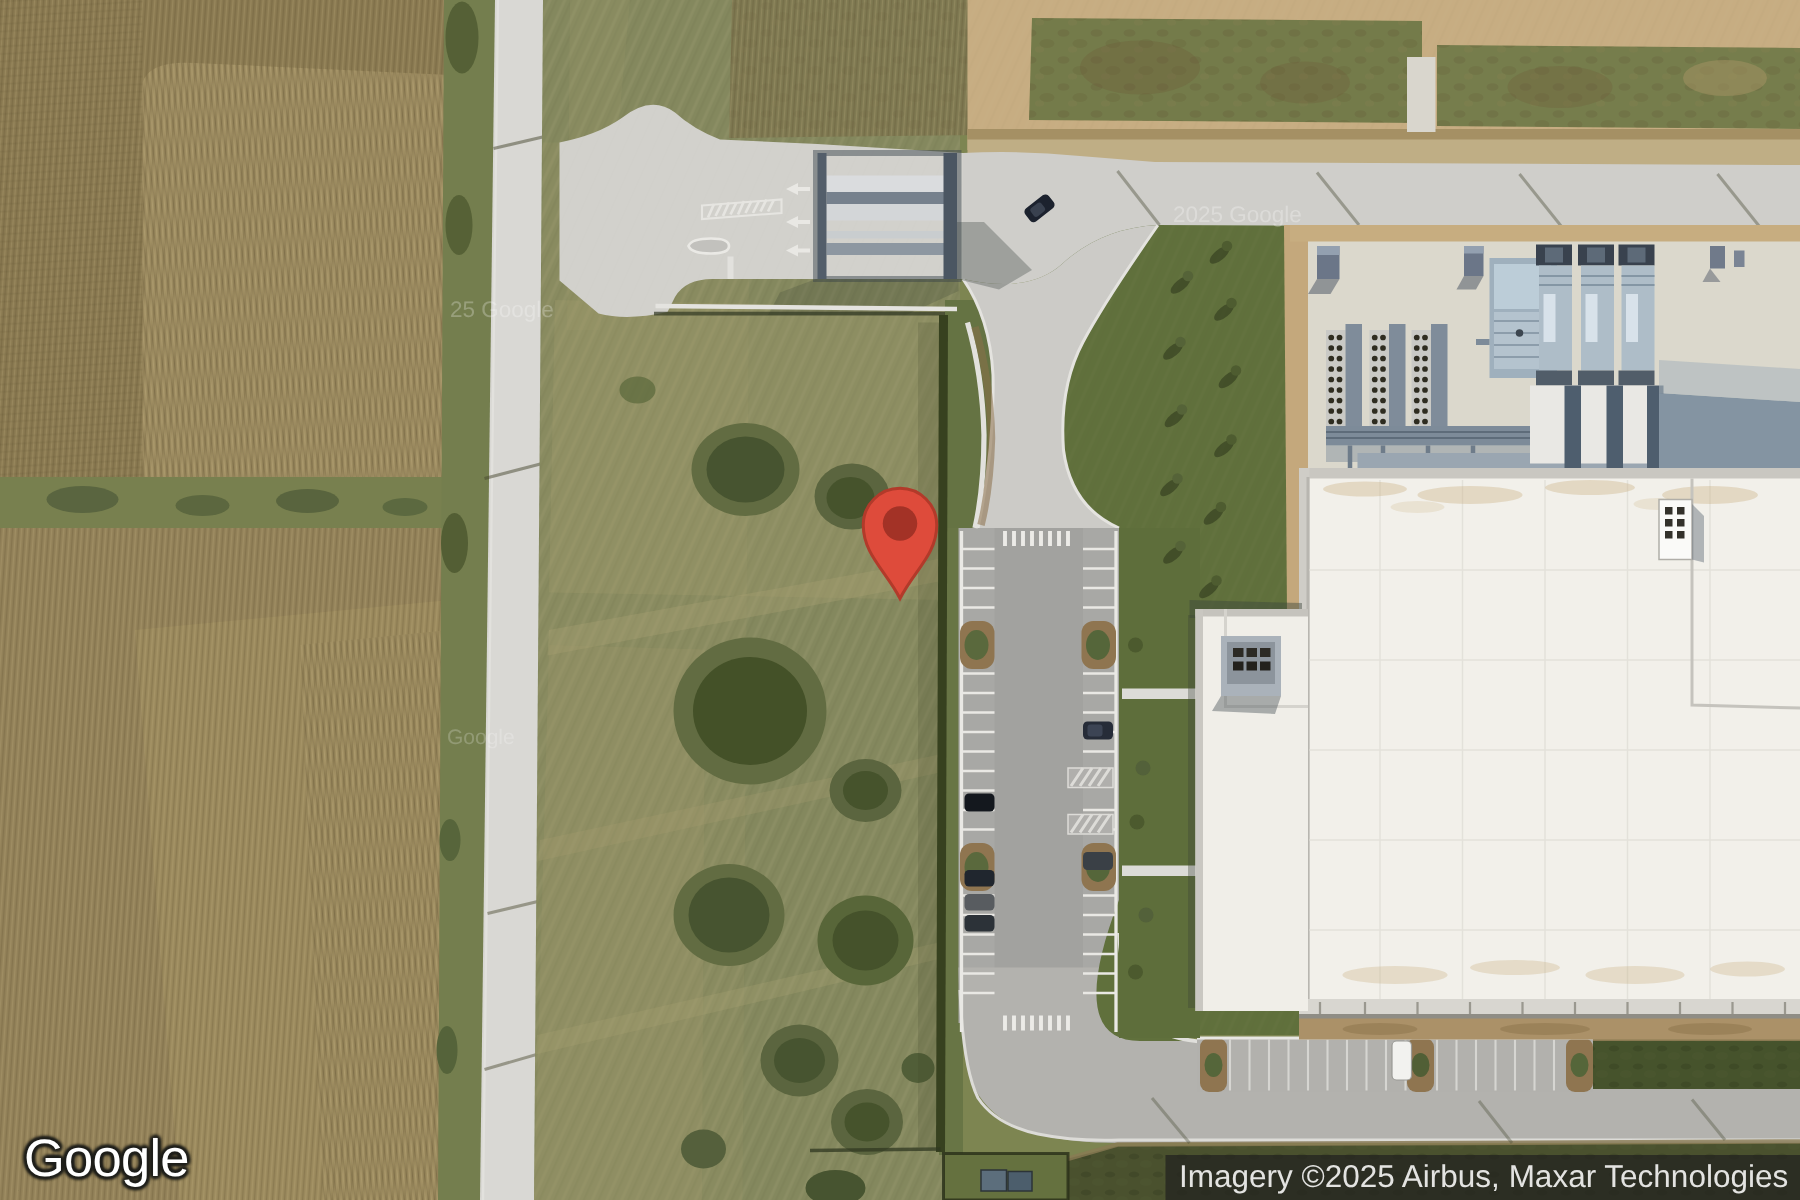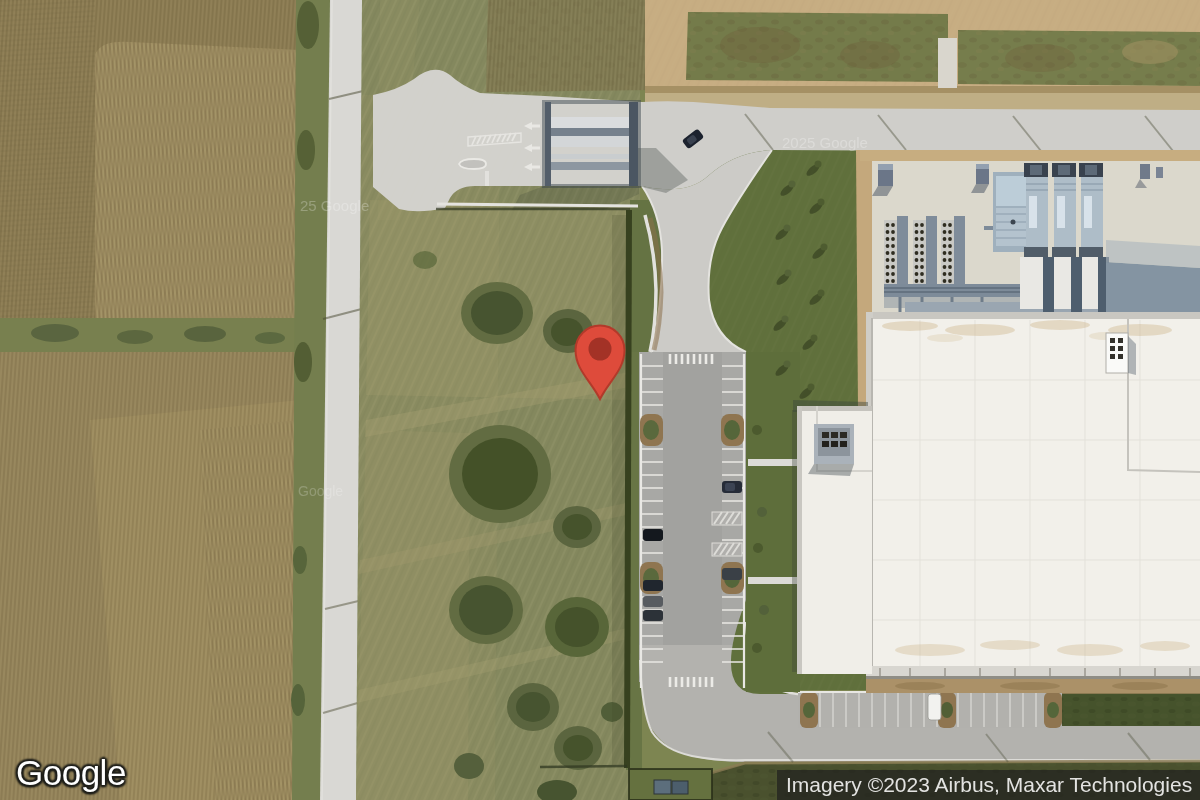--- a/index.html
+++ b/index.html
@@ -610,14 +610,14 @@
 
 <text x="782" y="148" font-family="Liberation Sans, sans-serif" font-size="15" fill="rgba(255,255,255,0.28)">2025 Google</text>
 
 <text x="300" y="211" font-family="Liberation Sans, sans-serif" font-size="15" fill="rgba(255,255,255,0.26)">25 Google</text>
 
 <text x="298" y="496" font-family="Liberation Sans, sans-serif" font-size="14" fill="rgba(255,255,255,0.22)">Google</text>
 </svg>
 
 <div id="glogo">Google</div>
 
-<div id="attr">Imagery ©2023 Airbus, Maxar Technologies</div>
+<div id="attr">Imagery ©2025 Airbus, Maxar Technologies</div>
 </div>
 
 </body></html>

